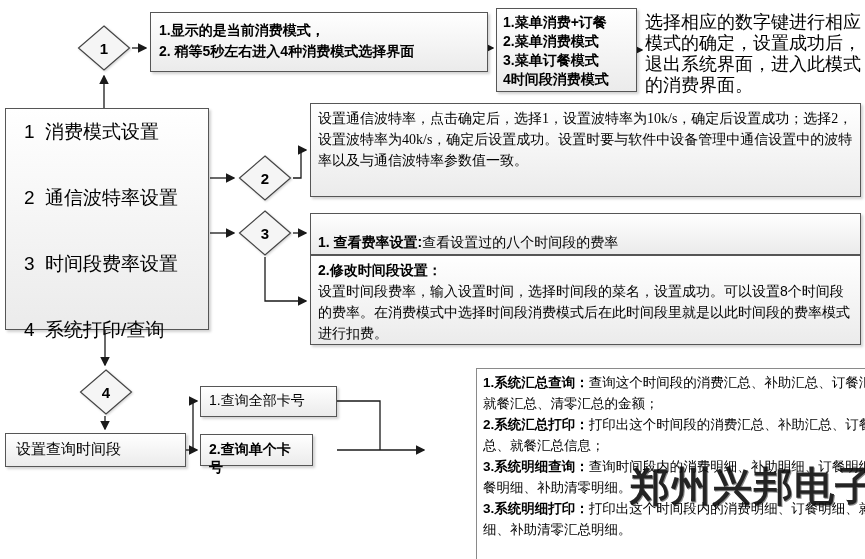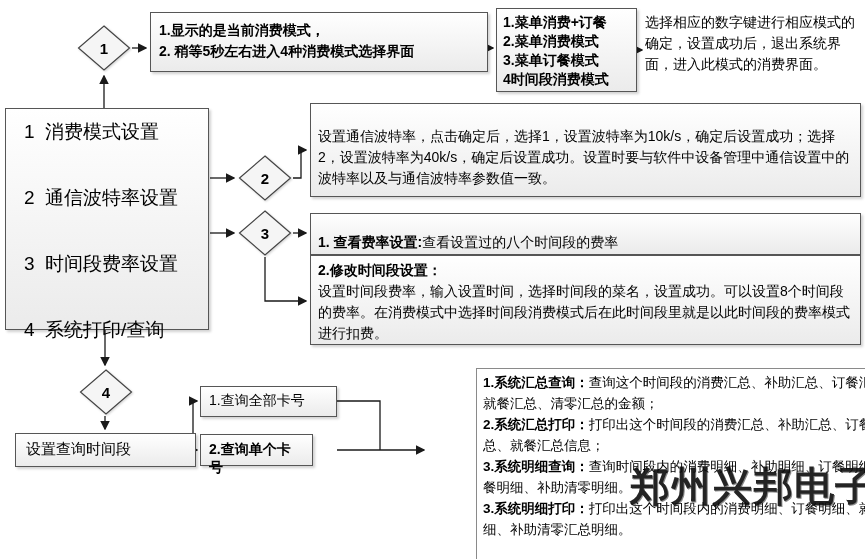--- a/index.html
+++ b/index.html
@@ -15,30 +15,30 @@
   .diamond .num{position:absolute;left:0;top:0;right:0;bottom:0;display:flex;
                 align-items:center;justify-content:center;font-weight:bold;font-size:15px;}
   .d1{left:77px;top:25px;} .d2{left:238px;top:155px;}
   .d3{left:238px;top:210px;} .d4{left:79px;top:369px;}
 
   .boxA{left:150px;top:12px;width:338px;height:60px;padding:7px 8px;
         font-size:14px;font-weight:bold;line-height:21px;}
   .boxB{left:496px;top:8px;width:141px;height:84px;padding:4px 6px;
         font-size:14px;font-weight:bold;line-height:19px;}
   .noteC{position:absolute;left:645px;top:12px;width:216px;z-index:2;
-         font-size:14px;line-height:21px;}
+         font-size:18px;line-height:21px;}
   .menuBox{left:5px;top:108px;width:204px;height:222px;display:flex;flex-direction:column;
            justify-content:space-around;padding:10px 0 10px 18px;font-size:19px;gap:40px;}
   .menuBox div{white-space:pre-wrap;}
-  .boxD{left:310px;top:103px;width:551px;height:94px;padding:22px 7px;
-        font-size:14px;line-height:21px;}
+  .boxD{left:310px;top:103px;width:551px;height:94px;padding:4px 7px;
+        font-size:14px;line-height:21px;font-family:Liberation Serif, serif;}
   .boxE{left:310px;top:213px;width:551px;height:34px;padding:20px 7px;font-size:14px;}
   .boxF{left:310px;top:255px;width:551px;height:90px;padding:4px 7px;
         font-size:14px;line-height:21px;}
-  .boxG{left:15px;top:433px;width:181px;height:34px;padding:6px 10px;font-size:15px;}
+  .boxG{left:5px;top:433px;width:181px;height:34px;padding:6px 10px;font-size:15px;}
   .boxH{left:200px;top:386px;width:137px;height:31px;padding:5px 8px;
         font-size:14px;font-weight:normal;}
   .boxI{left:200px;top:434px;width:113px;height:32px;padding:6px 8px;
         font-size:14px;font-weight:bold;}
   .blockJ{position:absolute;box-sizing:border-box;z-index:2;left:428px;top:368px;width:434px;
           height:218px;padding:3px 6px;font-size:13.5px;line-height:21px;background:#ffffff;
           border:1px solid #8a8a8a;margin-left:48px;}
   .blockJ p{margin:0;}
   .watermark{position:absolute;left:630px;top:459px;z-index:6;font-size:40px;font-weight:900;
              letter-spacing:1px;color:#0d0d0d;opacity:.9;white-space:nowrap;

